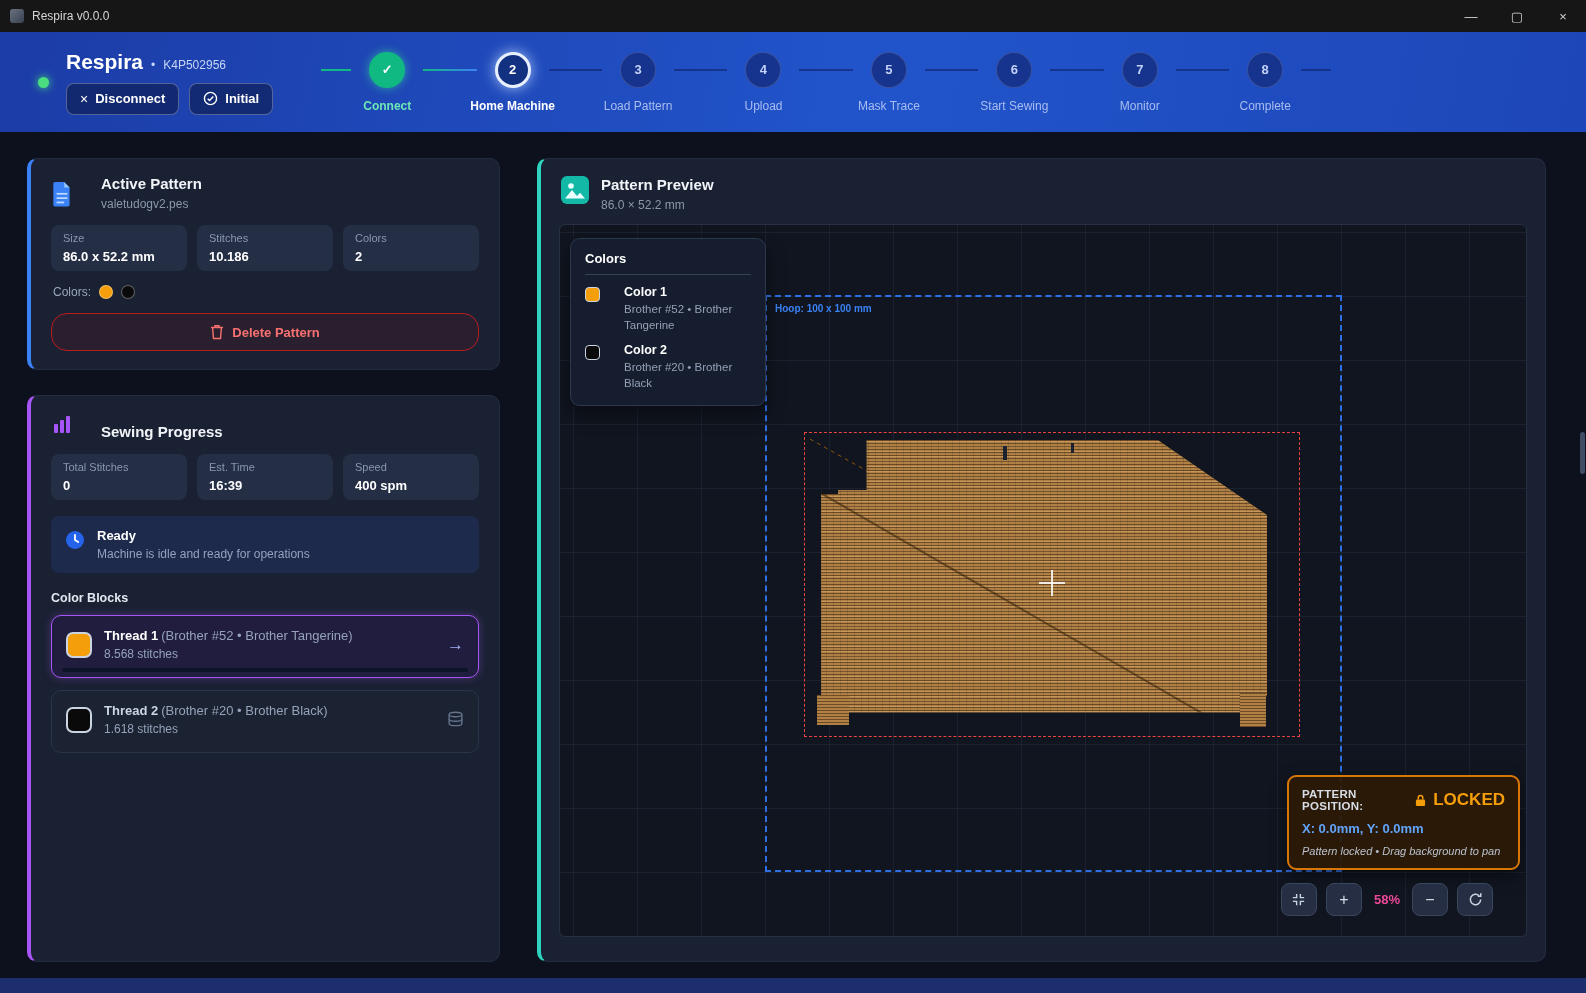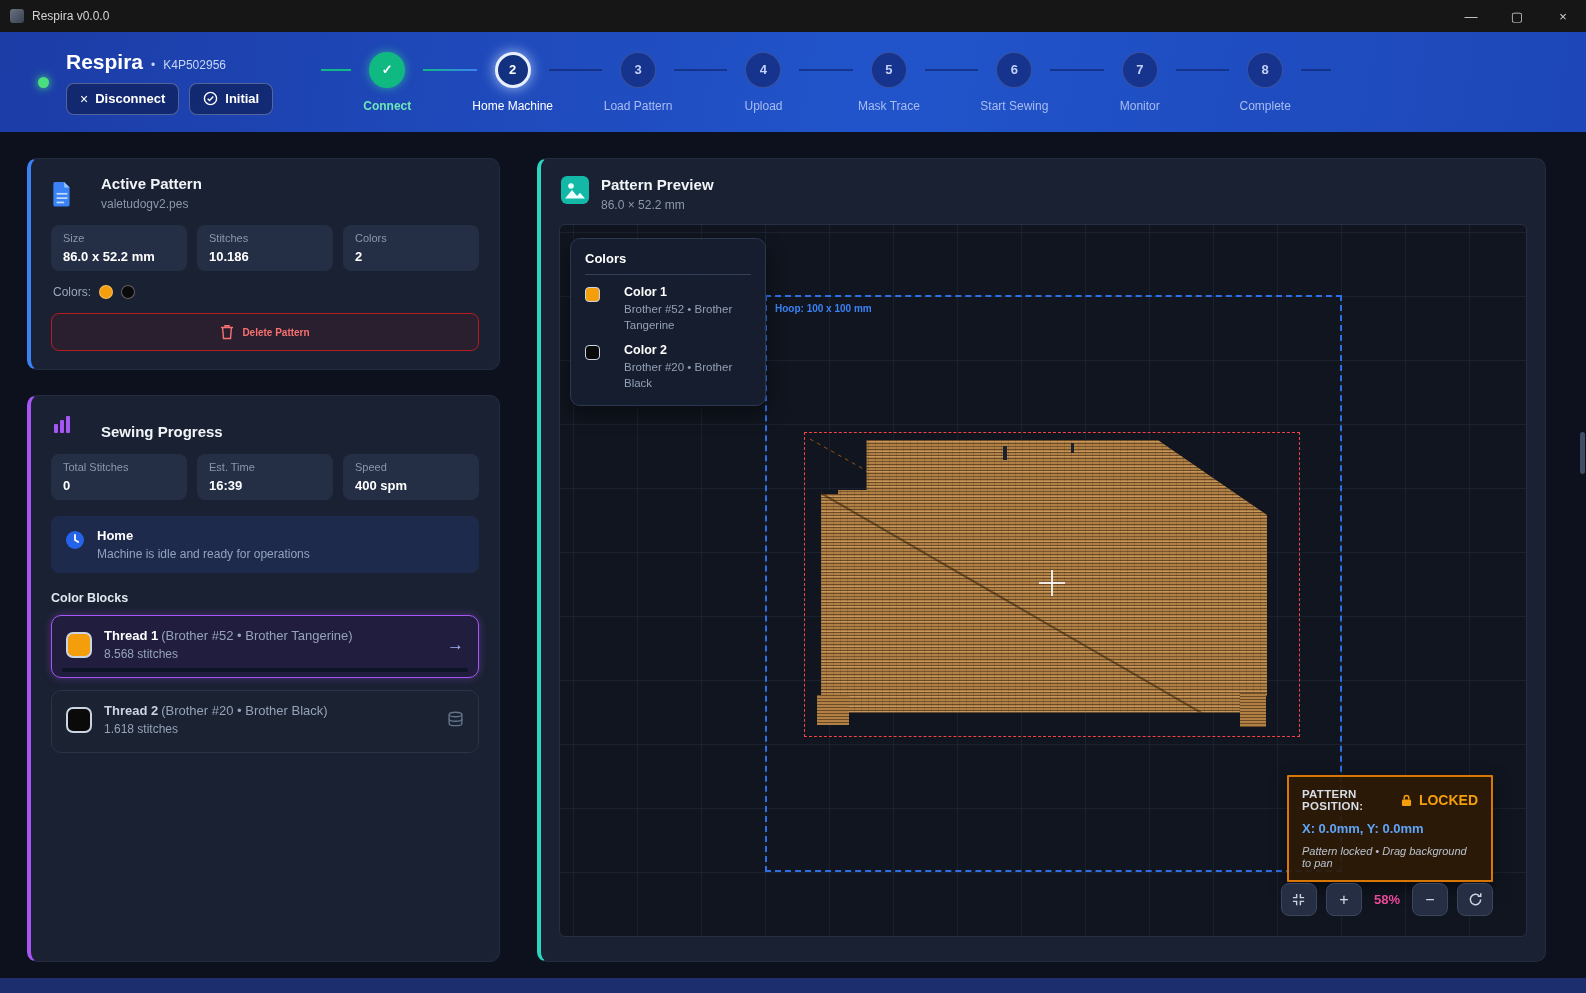--- a/index.html
+++ b/index.html
@@ -37,21 +37,21 @@
   .connector--trail { flex:none; width:30px; }
   .connector--mixed { background:linear-gradient(90deg,#10b981,#3b82f6); }
   .step { display:flex; flex-direction:column; align-items:center; width:72px; flex:none; cursor:pointer; }
   .step-circle { width:36px; height:36px; border-radius:50%; display:flex; align-items:center;
     justify-content:center; font-size:13px; font-weight:bold; }
   .step-label { margin-top:11px; font-size:12px; white-space:nowrap; }
   .step--done .step-circle { background:#10b981; color:#fff; box-shadow:0 0 10px rgba(52,211,153,0.65); }
   .step--done .step-label { color:#6ee7b7; font-weight:bold; }
   .step--active .step-circle { background:#123181; color:#fff; border:3px solid #e8f0fe;
     box-shadow:0 0 14px rgba(190,215,255,0.85); }
-  .step--active .step-label { color:#fff; font-weight:normal; }
+  .step--active .step-label { color:#fff; font-weight:bold; }
   .step--pending .step-circle { background:#16338d; border:1px solid rgba(255,255,255,0.15); color:#c3d2f8; }
   .step--pending .step-label { color:#a9bdf0; }
 
   
   .main { display:flex; gap:26px; padding:26px 40px 16px 27px; height:846px; }
   .left-col { width:473px; flex:none; display:flex; flex-direction:column; gap:25px; }
   .right-col { flex:1; display:flex;padding-left:11px; }
   .card { background:#1a2132; border:1px solid #242d40; border-radius:10px; }
   .card--blue { border-left:4px solid #3b82f6; padding:16px 20px 18px; }
   .card--purple { border-left:4px solid #a855f7; padding:16px 20px 18px; flex:1; }
@@ -64,22 +64,22 @@
   .stats { display:flex; gap:10px; }
   .stat { flex:1; background:#242e45; border-radius:8px; padding:7px 12px; }
   .stat-label { font-size:11px; color:#8a97ac; margin-bottom:5px; }
   .stat-value { font-size:13px; font-weight:bold; color:#fff; }
 
   .colors-row { display:flex; align-items:center; gap:8px; margin:14px 2px; }
   .colors-row-label { font-size:12px; color:#9aa7bd; }
   .dot-chip { width:14px; height:14px; border-radius:50%; border:1.5px solid rgba(255,255,255,0.35); }
 
   .delete-btn { width:100%; height:38px; display:flex; align-items:center; justify-content:center;
-    gap:8px; background:rgba(153,27,27,0.13); border:1px solid #b91c1c; border-radius:8px;
-    color:#f87171; font-size:10px; font-weight:bold; cursor:pointer; }
+    gap:8px; background:rgba(153,27,27,0.13); border:1px solid #b91c1c; border-radius:16px;
+    color:#f87171; font-size:13px; font-weight:bold; cursor:pointer; }
 
   .status-box { margin-top:16px; display:flex; gap:12px; background:#1d2a4b; border-radius:8px;
     padding:12px 14px; align-items:flex-start; }
   .status-title { font-size:13px; font-weight:bold; color:#fff; }
   .status-msg { font-size:12px; color:#93a3bd; margin-top:4px; }
 
   .blocks-label { margin:18px 0 10px; font-size:12.5px; font-weight:bold; color:#e2e8f0; }
   .thread { border-radius:10px; padding:12px 14px 16px; display:flex; align-items:center; gap:12px;
     position:relative; margin-bottom:12px; cursor:pointer; }
   .thread--active { background:#201d3f; border:1.5px solid #a855f7; box-shadow:0 0 9px rgba(168,85,247,0.35); }
@@ -131,26 +131,26 @@
     border:1px solid #2c3850; border-radius:10px; padding:12px 14px;
     box-shadow:0 8px 20px rgba(0,0,0,0.45); }
   .colors-title { font-size:13px; font-weight:bold; color:#fff; padding-bottom:8px;
     border-bottom:1px solid #33405a; margin-bottom:10px; }
   .color-item { display:flex; gap:24px; margin-bottom:10px; }
   .color-chip { width:15px; height:15px; border-radius:4px; border:1.5px solid #cbd5e1;
     flex:none; margin-top:2px; }
   .color-name { font-size:12.5px; font-weight:bold; color:#fff; }
   .color-detail { font-size:11.5px; color:#93a0b6; margin-top:3px; line-height:1.35; }
 
-  .pos-box { position:absolute; left:727px; top:550px; width:206px; background:rgba(45,26,4,0.92);
-    border:2px solid #d97706; border-radius:1px; padding:11px 13px;
+  .pos-box { position:absolute; left:727px; top:550px; width:233px; background:rgba(45,26,4,0.92);
+    border:2px solid #d97706; border-radius:9px; padding:11px 13px;
     box-shadow:0 6px 16px rgba(0,0,0,0.5); }
   .pos-row1 { display:flex; justify-content:space-between; align-items:center; }
   .pos-label { font-size:11.5px; font-weight:bold; color:#d7dde6; letter-spacing:0.3px; }
-  .pos-locked { font-size:14px; font-weight:bold; color:#f59e0b; display:flex;
+  .pos-locked { font-size:17px; font-weight:bold; color:#f59e0b; display:flex;
     align-items:center; gap:7px; cursor:pointer;justify-content:flex-end; }
   .pos-coords { font-size:13px; font-weight:bold; color:#60a5fa; margin-top:9px; }
   .pos-hint { font-size:11px; font-style:italic; color:#b9c1cf; margin-top:9px; }
 
   .zoom-bar { position:absolute; right:33px; bottom:20px; display:flex; align-items:center; gap:9px; }
   .zbtn { width:36px; height:33px; background:#252e43; border:1px solid #3a465e; border-radius:8px;
     color:#d7dee8; display:flex; align-items:center; justify-content:center; font-size:16px; cursor:pointer; }
   .zoom-level { font-size:13px; font-weight:bold; color:#ec4899; margin:8px 3px; }
 
   .footer-strip { position:fixed; left:0; right:0; bottom:0; height:15px; background:#1c2e6e; }
@@ -320,21 +320,21 @@
         </div>
       </div>
       <div class="status-box">
         <span style="margin-top:2px; display:inline-flex;">
           <svg width="20" height="20" viewBox="0 0 20 20">
               <circle cx="10" cy="10" r="9" fill="#2563eb"></circle>
               <path d="M10 5v5l3.2 2" stroke="#fff" stroke-width="1.8" fill="none" stroke-linecap="round"></path>
             </svg>
         </span>
         <div>
-          <div class="status-title">Home</div>
+          <div class="status-title">Ready</div>
           <div class="status-msg">Machine is idle and ready for operations</div>
         </div>
       </div>
       <div class="blocks-label">Color Blocks</div>
 
       <div class="thread thread--active">
         <span class="swatch" style="background-color: rgb(245, 158, 11);"></span>
         <div>
           <div class="thread-name"><b>Thread 1</b><span class="thread-detail">(Brother #52 • Brother Tangerine)</span></div>
           <div class="thread-stitches">8.568 stitches</div>

